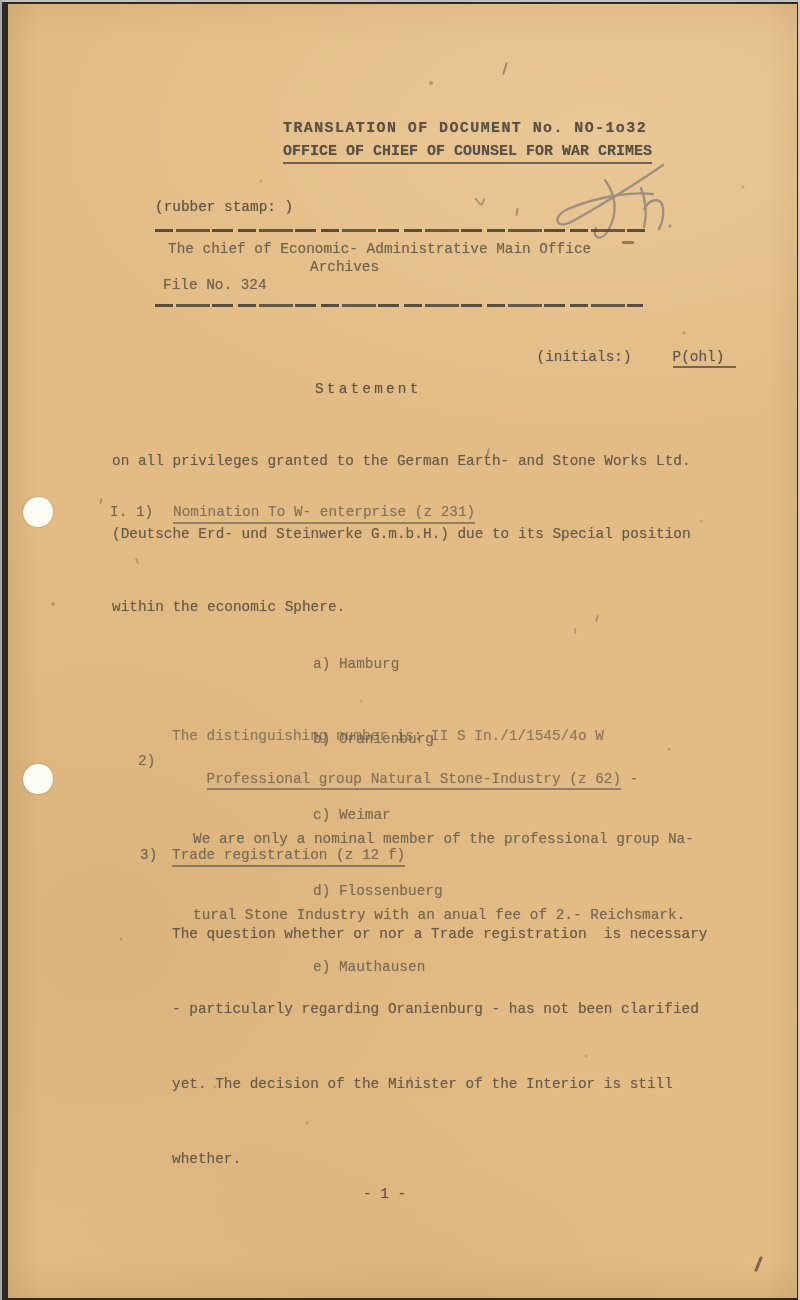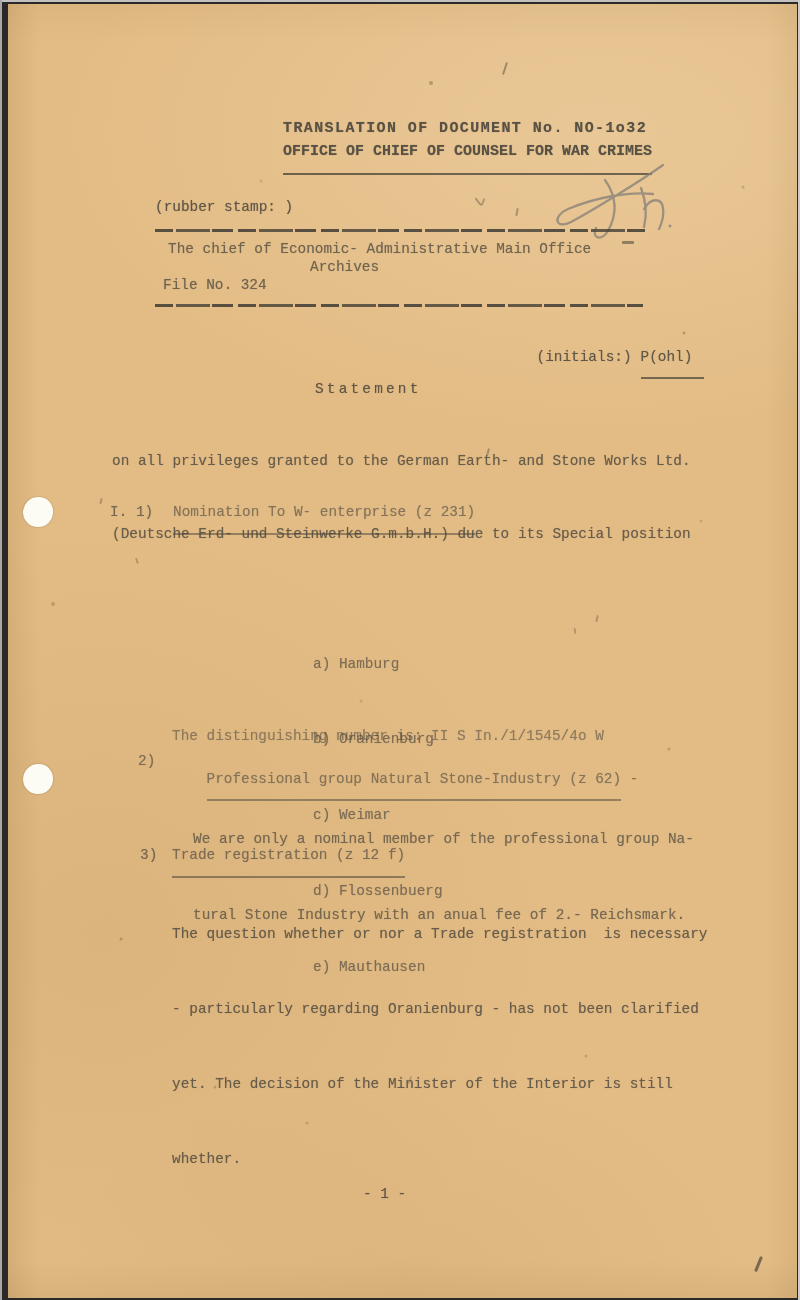--- a/index.html
+++ b/index.html
@@ -11,33 +11,33 @@
   .paper{position:absolute;left:8px;top:4px;right:3px;bottom:2px;background-color:#e3bc85;
     background-image:
       radial-gradient(900px 500px at 75% 10%, rgba(255,241,212,.22), rgba(255,241,212,0) 60%),
       radial-gradient(700px 650px at 12% 72%, rgba(150,110,55,.10), rgba(150,110,55,0) 65%),
       radial-gradient(500px 300px at 50% 98%, rgba(150,110,55,.08), rgba(150,110,55,0) 70%),
       linear-gradient(90deg, rgba(130,95,45,.14), rgba(130,95,45,0) 4%, rgba(130,95,45,0) 96%, rgba(130,95,45,.10)),
       linear-gradient(0deg, rgba(130,95,45,.10), rgba(130,95,45,0) 3%, rgba(130,95,45,0) 97%, rgba(130,95,45,.07));}
   .t{position:absolute;white-space:pre;color:#4a453c;font-size:14.4px;line-height:18px;
      text-shadow:0 0 1px rgba(74,69,60,.55);}
   .hdr{font-size:15px;font-weight:bold;}
-  .u{border-bottom:2px solid rgba(74,69,60,.85);padding-bottom:12px;}
+  .u{border-bottom:2px solid rgba(74,69,60,.85);padding-bottom:1px;}
   .rule{position:absolute;height:2.5px;
     background:repeating-linear-gradient(90deg, rgba(68,63,55,.88) 0 18px, rgba(68,63,55,0) 18px 21px,
       rgba(68,63,55,.8) 21px 55px, rgba(68,63,55,0) 55px 57px, rgba(68,63,55,.88) 57px 78px, rgba(68,63,55,0) 78px 83px);}
   .hole{position:absolute;width:30px;height:30px;background:#fcfbf4;border-radius:52% 48% 50% 50%;
         box-shadow:0 0 2px rgba(110,85,45,.45);}
   .mark{position:absolute;background:rgba(78,71,60,.8);border-radius:1px;}
   .o9{opacity:.9}.o85{opacity:.85}.o8{opacity:.8}.o75{opacity:.75}.o7{opacity:.7}
   .o65{opacity:.65}.o6{opacity:.6}.o55{opacity:.55}
   .lh24{line-height:24.2px}.lh25{line-height:25.2px}.lh253{line-height:25.3px}
   .lh254{line-height:25.4px}.lh250{line-height:25px}
   .init-label{margin-right:9px;}
-  .u-pad{padding-right:12px;}
+  .u-pad{padding-right:12px;margin-left:32px;}
   .specks{position:absolute;left:0;top:0;width:2px;height:2px;border-radius:50%;background:transparent;
     box-shadow:430px 82px 0 1px rgba(110,88,52,.40), 683px 332px 0 .5px rgba(110,88,52,.38),
       214px 1086px 0 .5px rgba(110,88,52,.32), 668px 748px 0 .5px rgba(110,88,52,.32),
       306px 1122px 0 .5px rgba(110,88,52,.28), 742px 186px 0 .5px rgba(110,88,52,.28),
       120px 938px 0 .5px rgba(90,70,40,.32), 52px 603px 0 1px rgba(90,70,40,.28),
       585px 1055px 0 .5px rgba(110,88,52,.28), 700px 520px 0 .5px rgba(110,88,52,.24),
       260px 180px 0 .5px rgba(110,88,52,.22), 360px 700px 0 .5px rgba(110,88,52,.22);}
 </style>
 </head>
 <body>
@@ -74,20 +74,21 @@
   <div class="rule" style="left:155px;top:304px;width:488px;"></div>
 
   <div class="t o85" style="left:502px;top:330px;">
     <span class="init-label">(initials:)</span><span class="u u-pad">P(ohl)</span>
   </div>
 
   <div class="t o85" style="left:315px;top:380px;letter-spacing:3.2px;">Statement</div>
   <div class="t o8 lh24" style="left:112px;top:401px;">
     <div>on all privileges granted to the German Earth- and Stone Works Ltd.</div>
     <div>(Deutsche Erd- und Steinwerke G.m.b.H.) due to its Special position</div>
+    <div>within the economic Sphere.</div>
   </div>
 
   <div class="t o7" style="left:110px;top:503px;">I. 1)</div>
   <div class="t o6 u" style="left:173px;top:503px;">Nomination To W- enterprise (z 231)</div>
   <div class="t o65 lh253" style="left:313px;top:601px;">
     <div>a) Hamburg</div>
     <div>b) Oranienburg</div>
     <div>c) Weimar</div>
     <div>d) Flossenbuerg</div>
     <div>e) Mauthausen</div>

